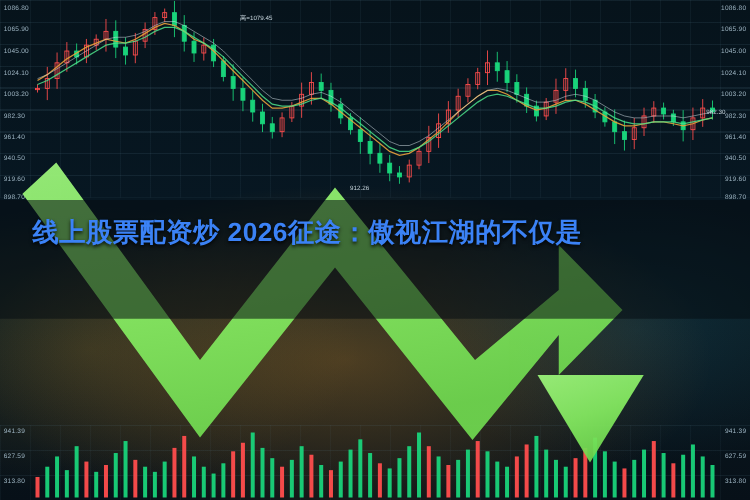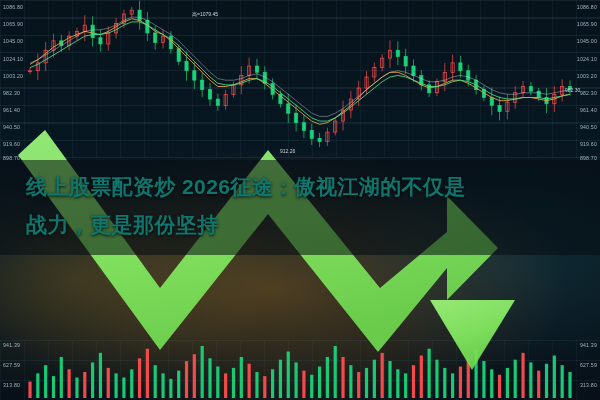--- a/index.html
+++ b/index.html
@@ -63,21 +63,21 @@
     left: 0; right: 0;
     top: 160px;
     height: 95px;
     background: rgba(6, 12, 18, 0.55);
   }
   .headline {
     position: absolute;
     left: 26px;
     top: 168px;
     width: 552px;
-    color: #0f766e;
+    color: #3b82f6;
     font-size: 21px;
     line-height: 38px;
     font-weight: bold;
     letter-spacing: 0.4px;
     text-shadow: 0 1px 3px rgba(0,0,0,0.85);
     font-family: "Liberation Sans", sans-serif;
   }
 </style>
 </head>
 <body>
@@ -357,16 +357,15 @@
       <path d="M42,126 L160,288 L268,150 L380,288 L455,226 L500,272 L498,250 L447,196 L447,232 L380,288" fill="none" stroke="none"></path>
       <polygon points="430,300 515,300 472,370" fill="url(#arrGrad)"></polygon>
       <rect x="0" y="0" width="0" height="0" fill="none"></rect>
     </g>
   </svg>
 
   <div class="text-band"></div>
 
   <div class="headline">
     <div>线上股票配资炒 2026征途：傲视江湖的不仅是</div>
-    <div>战力，更是那份坚持</div>
   </div>
 
 </div>
 
 </body></html>

